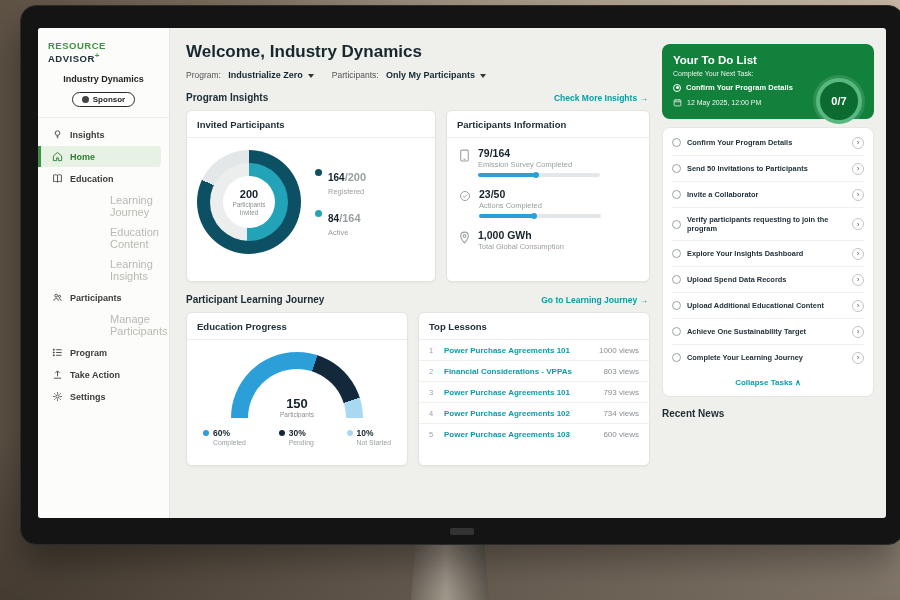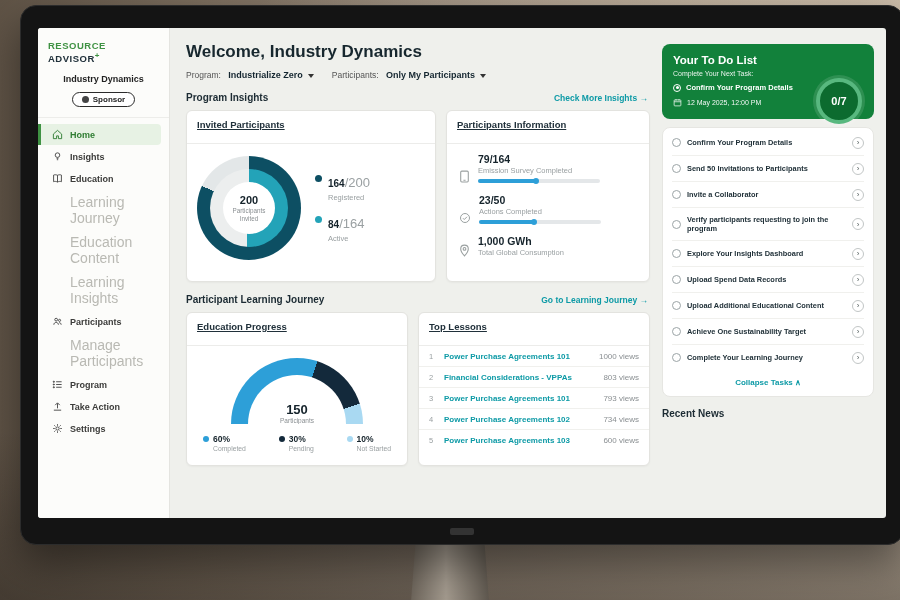--- a/index.html
+++ b/index.html
@@ -27,55 +27,55 @@
   .orgblock { text-align:center; padding:2px 6px 10px; border-bottom:1px solid #ededea; margin-bottom:6px; }
   .orgname { font-size:9px; font-weight:bold; color:#222; margin-bottom:5px; }
   .sponsor { display:inline-flex; align-items:center; gap:4px; border:1px solid #2b2b2b; border-radius:9px;
     padding:2px 9px; font-size:8px; font-weight:bold; color:#222; background:#fff; }
   .sponsor .dot { width:7px; height:7px; border-radius:50%; background:#444; }
   .nav { }
   .nav .item { display:flex; align-items:center; gap:7px; padding:5px 8px 5px 11px; border-left:3px solid transparent;
     font-size:9px; font-weight:bold; color:#3c3c3a; cursor:pointer; margin:1px 0; }
   .nav .item svg { flex-shrink:0; }
   .nav .item.active { background:#e7f2e4; border-left-color:#3f9243; color:#2f7d32; border-radius:0 4px 4px 0; margin-right:8px; }
-  .nav .sub { display:block; padding:4px 8px 4px 32px; font-size:14px; color:#b9b9b3; cursor:pointer; }
+  .nav .sub { display:block; padding:4px 8px 4px 32px; font-size:11px; color:#b9b9b3; cursor:pointer;margin-left:40px; }
   
   .content { flex:1; display:flex; gap:12px; padding:8px 12px 0 16px; min-width:0; }
   .main { flex:1; min-width:0; }
   .welcome { font-size:17px; font-weight:bold; color:#17272e; margin-top:6px; }
   .filters { display:flex; align-items:center; gap:18px; margin-top:8px; font-size:8.5px; color:#555; }
   .filters .val { font-weight:bold; color:#142630; font-size:9px; margin-left:5px; }
   .caret { display:inline-block; width:0; height:0; border-left:3.5px solid transparent; border-right:3.5px solid transparent;
     border-top:4.5px solid #333; margin-left:5px; vertical-align:middle; }
   .sechead { display:flex; justify-content:space-between; align-items:center; margin:12px 2px 7px 0; }
   .sechead h2 { font-size:10px; font-weight:bold; color:#1c2b33; }
   .seclink { font-size:8.5px; font-weight:bold; color:#0d9aa6; cursor:pointer; }
   .cards { display:flex; gap:10px; }
   .card { background:#fff; border:1px solid #e3e3df; border-radius:6px; box-shadow:0 1px 2px rgba(0,0,0,.04); }
-  .card-title { font-size:9.5px; font-weight:bold; color:#20303a; padding:8px 10px 13px; border-bottom:1px solid #ececea;text-decoration:underline; }
+  .card-title { font-size:9.5px; font-weight:bold; color:#20303a; padding:8px 10px 7px; border-bottom:1px solid #ececea; }
   
   .card.invited { width:250px; height:172px; }
   .invited-body { display:flex; align-items:center; gap:14px; padding:12px 10px; }
   .donut { width:104px; height:104px; border-radius:50%; position:relative; flex-shrink:0;
     background:conic-gradient(var(--c1,#0d4f63) 0 var(--p1,82%), #e3e7e8 var(--p1,82%) 100%); }
   .ring-inner { position:absolute; inset:13px; border-radius:50%;
     background:conic-gradient(var(--c2,#23a3b8) 0 var(--p2,51%), #eceeee var(--p2,51%) 100%); }
   .donut-hole { position:absolute; inset:26px; border-radius:50%; background:#fff; }
   .donut-center { position:absolute; inset:26px; display:flex; flex-direction:column; align-items:center; justify-content:center; text-align:center; }
   .donut-center .v { font-size:11px; font-weight:bold; color:#15232b; }
   .donut-center .l { font-size:6.3px; color:#8a8f92; line-height:1.25; margin-top:1px; }
   .dlegend { display:flex; flex-direction:column; gap:12px; }
   .dleg-item { display:flex; gap:6px; align-items:flex-start; }
   .dleg-dot { width:7px; height:7px; border-radius:50%; margin-top:2px; flex-shrink:0; }
   .dleg-v { font-size:10px; font-weight:bold; color:#15232b; }
-  .dleg-t { font-size:13px; font-weight:normal; color:#9aa0a2; }
+  .dleg-t { font-size:11px; font-weight:bold; color:#9aa0a2; }
   .dleg-l { font-size:7.5px; color:#9aa0a2; margin-top:2px; }
   
   .card.pinfo { flex:1; height:172px; }
-  .pinfo-row { display:flex; gap:8px; padding:9px 12px 2px; align-items:flex-end; }
+  .pinfo-row { display:flex; gap:8px; padding:9px 12px 2px; align-items:flex-start; }
   .pinfo-icon { margin-top:2px; flex-shrink:0; }
   .pinfo-v { font-size:10.5px; font-weight:bold; color:#15232b; }
   .pinfo-l { font-size:7.5px; color:#9aa0a2; margin-top:1px; }
   .pbar { width:122px; height:4px; background:#e4e7e9; border-radius:2px; margin-top:4px; position:relative; }
   .pbar-fill { height:100%; border-radius:2px; background:#2d9fd8; position:relative; width:0; }
   .pbar-fill::after { content:""; position:absolute; right:-2px; top:50%; transform:translateY(-50%);
     width:6px; height:6px; border-radius:50%; background:#2d9fd8; }
   
   .card.edu { width:222px; height:154px; }
   .edu-body { padding:8px 10px 0; }
@@ -136,32 +136,32 @@
         <span class="d">ADVISOR</span><span class="p">+</span>
       </div>
       <div class="orgblock">
         <div class="orgname">Industry Dynamics</div>
         <span class="sponsor">
           <span class="dot"></span>
           <span>Sponsor</span>
         </span>
       </div>
       <div class="nav">
+        <div class="item">
+          <svg width="11" height="11" viewBox="0 0 24 24" fill="none" stroke="#444" stroke-width="2">
+              <circle cx="12" cy="9" r="5"></circle>
+              <path d="M10 16 h4 M10.5 19 h3"></path>
+            </svg>
+          <span>Insights</span>
+        </div>
         <div class="item active">
           <svg width="11" height="11" viewBox="0 0 24 24" fill="none" stroke="#2f7d32" stroke-width="2">
               <path d="M3 11 L12 3 L21 11 V21 H14 V15 H10 V21 H3 Z"></path>
             </svg>
           <span>Home</span>
-        </div>
-        <div class="item">
-          <svg width="11" height="11" viewBox="0 0 24 24" fill="none" stroke="#444" stroke-width="2">
-              <circle cx="12" cy="9" r="5"></circle>
-              <path d="M10 16 h4 M10.5 19 h3"></path>
-            </svg>
-          <span>Insights</span>
         </div>
         <div class="item">
           <svg width="11" height="11" viewBox="0 0 24 24" fill="none" stroke="#444" stroke-width="2">
               <path d="M12 5 C9 3.5 5.5 3.5 3.5 4.5 V19 C5.5 18 9 18 12 19.8 C15 18 18.5 18 20.5 19 V4.5 C18.5 3.5 15 3.5 12 5 Z M12 5 V19.8"></path>
             </svg>
           <span>Education</span>
         </div>
         <span class="sub">Learning Journey</span>
         <span class="sub">Education Content</span>
         <span class="sub">Learning Insights</span>

